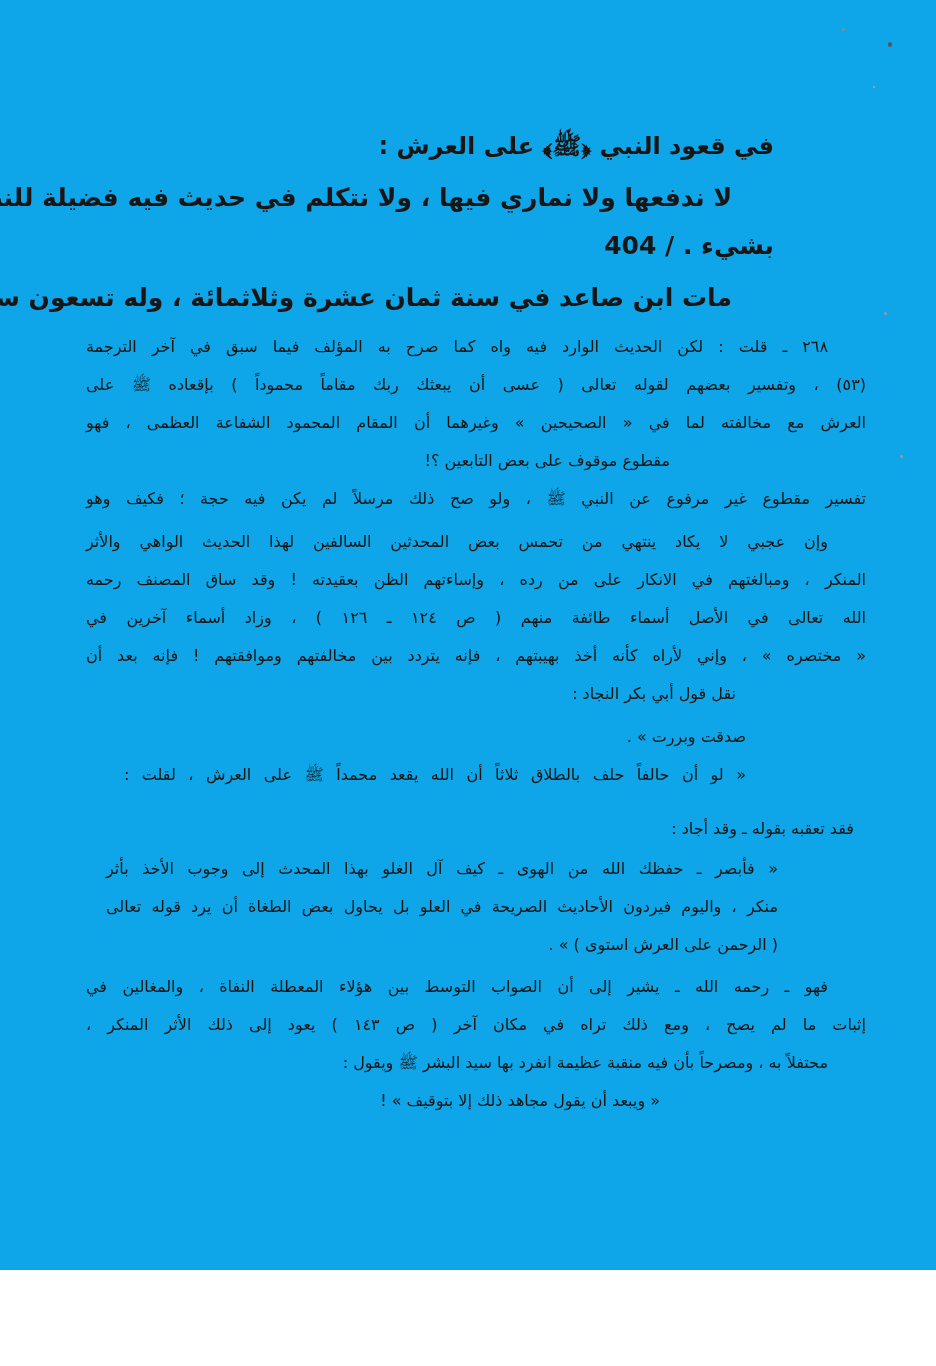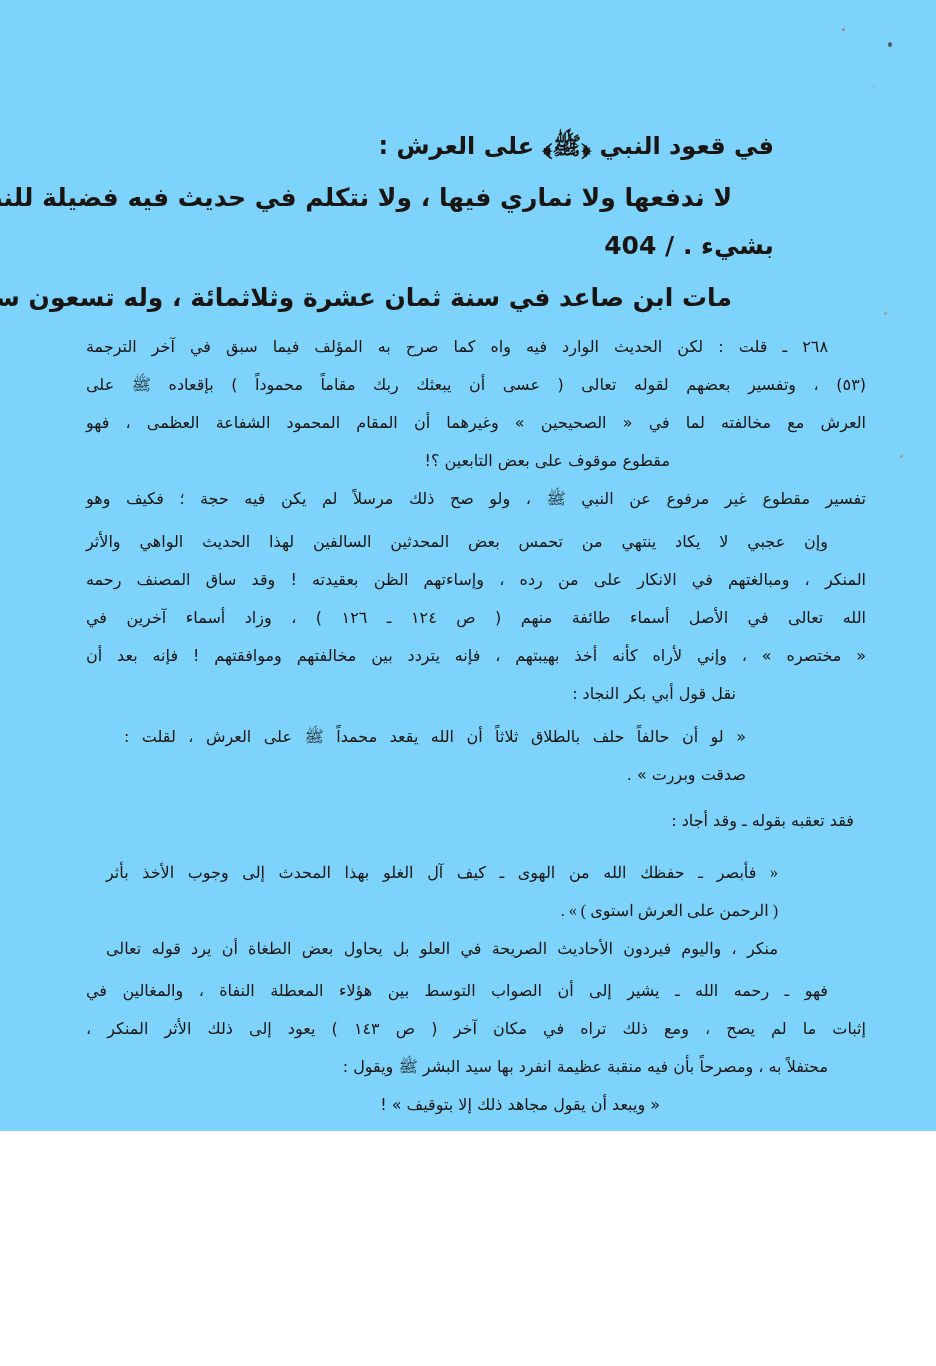--- a/index.html
+++ b/index.html
@@ -1,19 +1,19 @@
 <!DOCTYPE html>
 <html lang="ar" dir="rtl"><head>
 <meta charset="utf-8">
 <style>
   html,body { margin:0; padding:0; background:#ffffff; }
   .page {
     position:relative;
-    width:936px; height:1131px;
-    background:#7dd3fc;
+    width:936px; height:1270px;
+    background:#0ea5e9;
     direction:rtl;
     font-family:"DejaVu Sans", sans-serif;
     color:#181512;
     overflow:hidden;
     box-sizing:border-box;
     padding:0 70px 0 86px; 
   }
   .line { white-space:nowrap; }
   .j { text-align:justify; text-align-last:justify; }
   .r { text-align:right; }
@@ -32,22 +32,22 @@
   .matn-p1 { margin-top:8px; }
   .matn-p2 { margin-top:4px; }
   .ind-m { padding-right:42px; }
 
   
   .note { font-size:16px; line-height:38px; }
   .ind-n { padding-right:38px; }
   .np1 { margin-top:6px; }
   .np2 { margin-top:5px; }
   .quote1 { margin-top:5px; margin-right:120px; margin-left:38px; }
-  .s13 { margin-top:8px; padding-right:12px; }
-  .quote2 { margin-top:14px; margin-right:88px; margin-left:20px;font-family:Liberation Serif, serif; }
+  .s13 { margin-top:16px; padding-right:12px; }
+  .quote2 { margin-top:2px; margin-right:88px; margin-left:20px; }
   .np17 { margin-top:4px; }
   .quote3 { margin-top:0; padding-right:206px; }
   .off-taba { padding-right:196px; }
   .off-najjad { padding-right:130px; }
   .nfinal { margin-top:7px; }
 
   .page-number {
     margin-top:27px;
     text-align:center;
     padding-left:78px;
@@ -93,30 +93,30 @@
 
     <div class="np2">
       <div class="line j ind-n">وإن عجبي لا يكاد ينتهي من تحمس بعض المحدثين السالفين لهذا الحديث الواهي والأثر</div>
       <div class="line j">المنكر ، ومبالغتهم في الانكار على من رده ، وإساءتهم الظن بعقيدته ! وقد ساق المصنف رحمه</div>
       <div class="line j">الله تعالى في الأصل أسماء طائفة منهم ( ص ١٢٤ ـ ١٢٦ ) ، وزاد أسماء آخرين في</div>
       <div class="line j">« مختصره » ، وإني لأراه كأنه أخذ بهيبتهم ، فإنه يتردد بين مخالفتهم وموافقتهم ! فإنه بعد أن</div>
       <div class="line r off-najjad">نقل قول أبي بكر النجاد :</div>
     </div>
 
     <div class="quote1">
+      <div class="line r">صدقت وبررت » .</div>
       <div class="line j">« لو أن حالفاً حلف بالطلاق ثلاثاً أن الله يقعد محمداً ﷺ على العرش ، لقلت :</div>
-      <div class="line r">صدقت وبررت » .</div>
     </div>
 
     <div class="line r s13">فقد تعقبه بقوله ـ وقد أجاد :</div>
 
     <div class="quote2">
       <div class="line j">« فأبصر ـ حفظك الله من الهوى ـ كيف آل الغلو بهذا المحدث إلى وجوب الأخذ بأثر</div>
+      <div class="line j">منكر ، واليوم فيردون الأحاديث الصريحة في العلو بل يحاول بعض الطغاة أن يرد قوله تعالى</div>
       <div class="line r">( الرحمن على العرش استوى ) » .</div>
-      <div class="line j">منكر ، واليوم فيردون الأحاديث الصريحة في العلو بل يحاول بعض الطغاة أن يرد قوله تعالى</div>
     </div>
 
     <div class="np17">
       <div class="line j ind-n">فهو ـ رحمه الله ـ يشير إلى أن الصواب التوسط بين هؤلاء المعطلة النفاة ، والمغالين في</div>
       <div class="line j">إثبات ما لم يصح ، ومع ذلك تراه في مكان آخر ( ص ١٤٣ ) يعود إلى ذلك الأثر المنكر ،</div>
       <div class="line r ind-n">محتفلاً به ، ومصرحاً بأن فيه منقبة عظيمة انفرد بها سيد البشر ﷺ ويقول :</div>
     </div>
 
     <div class="line r quote3">« ويبعد أن يقول مجاهد ذلك إلا بتوقيف » !</div>
 

